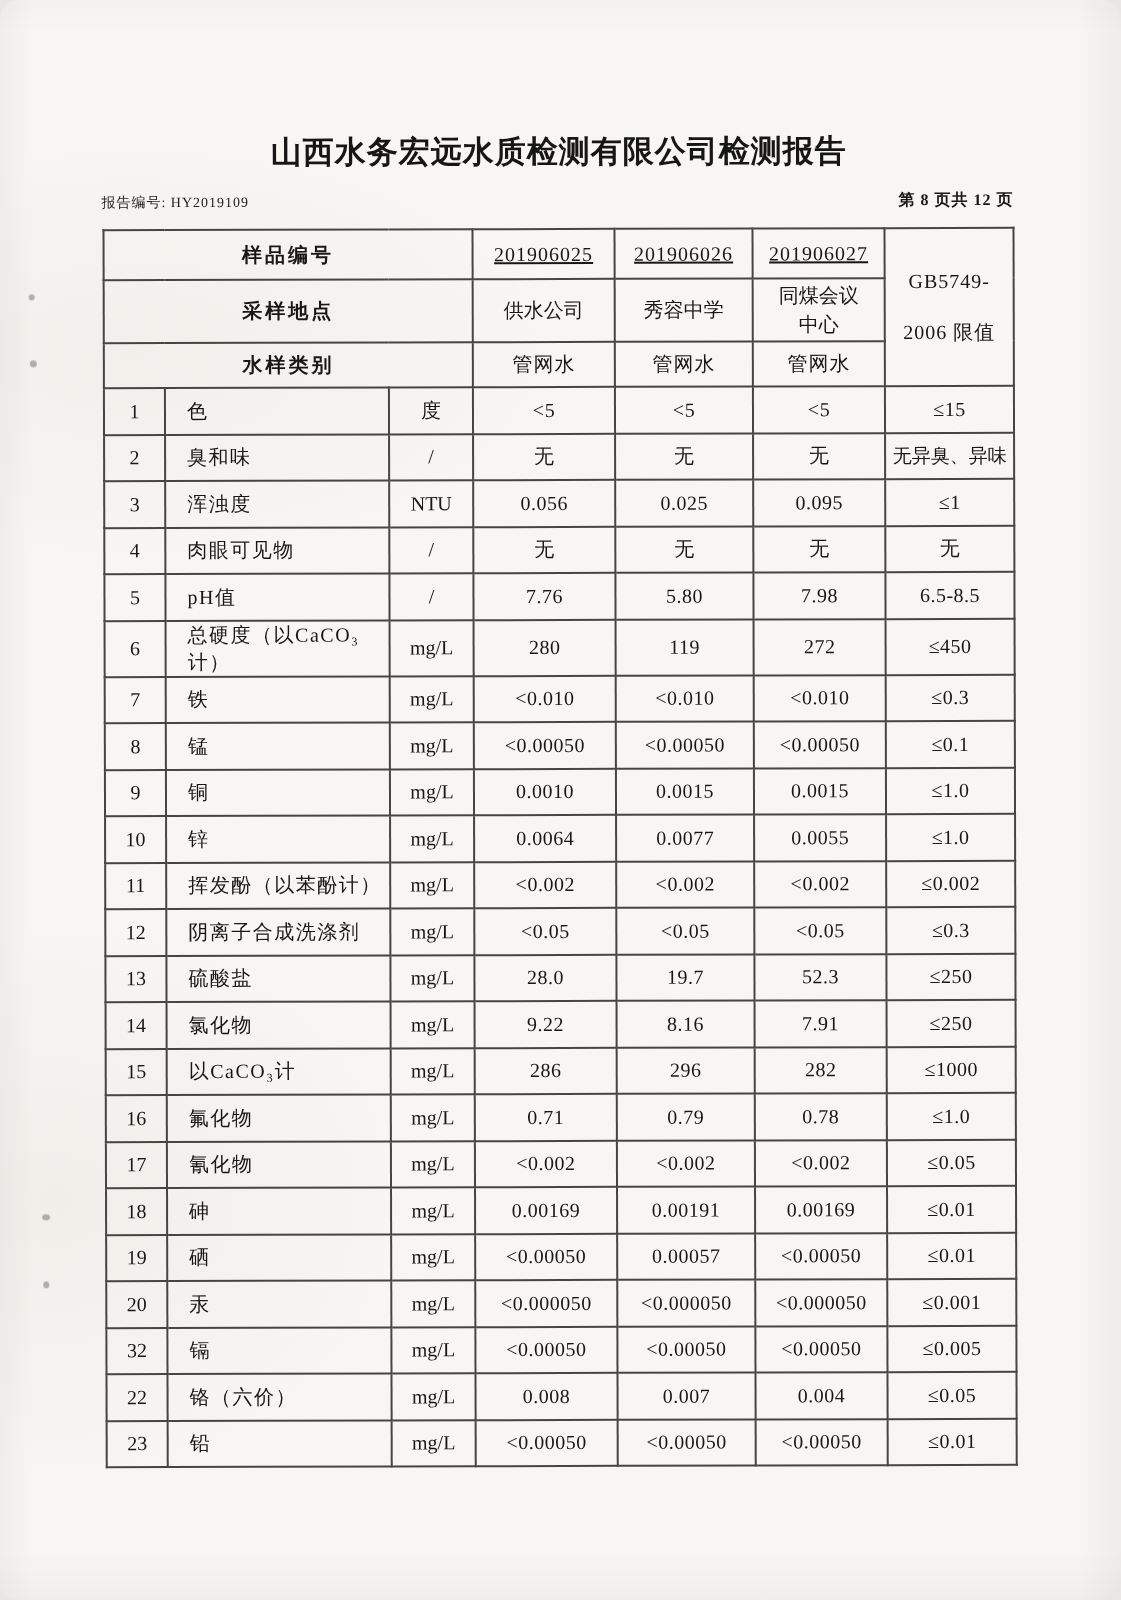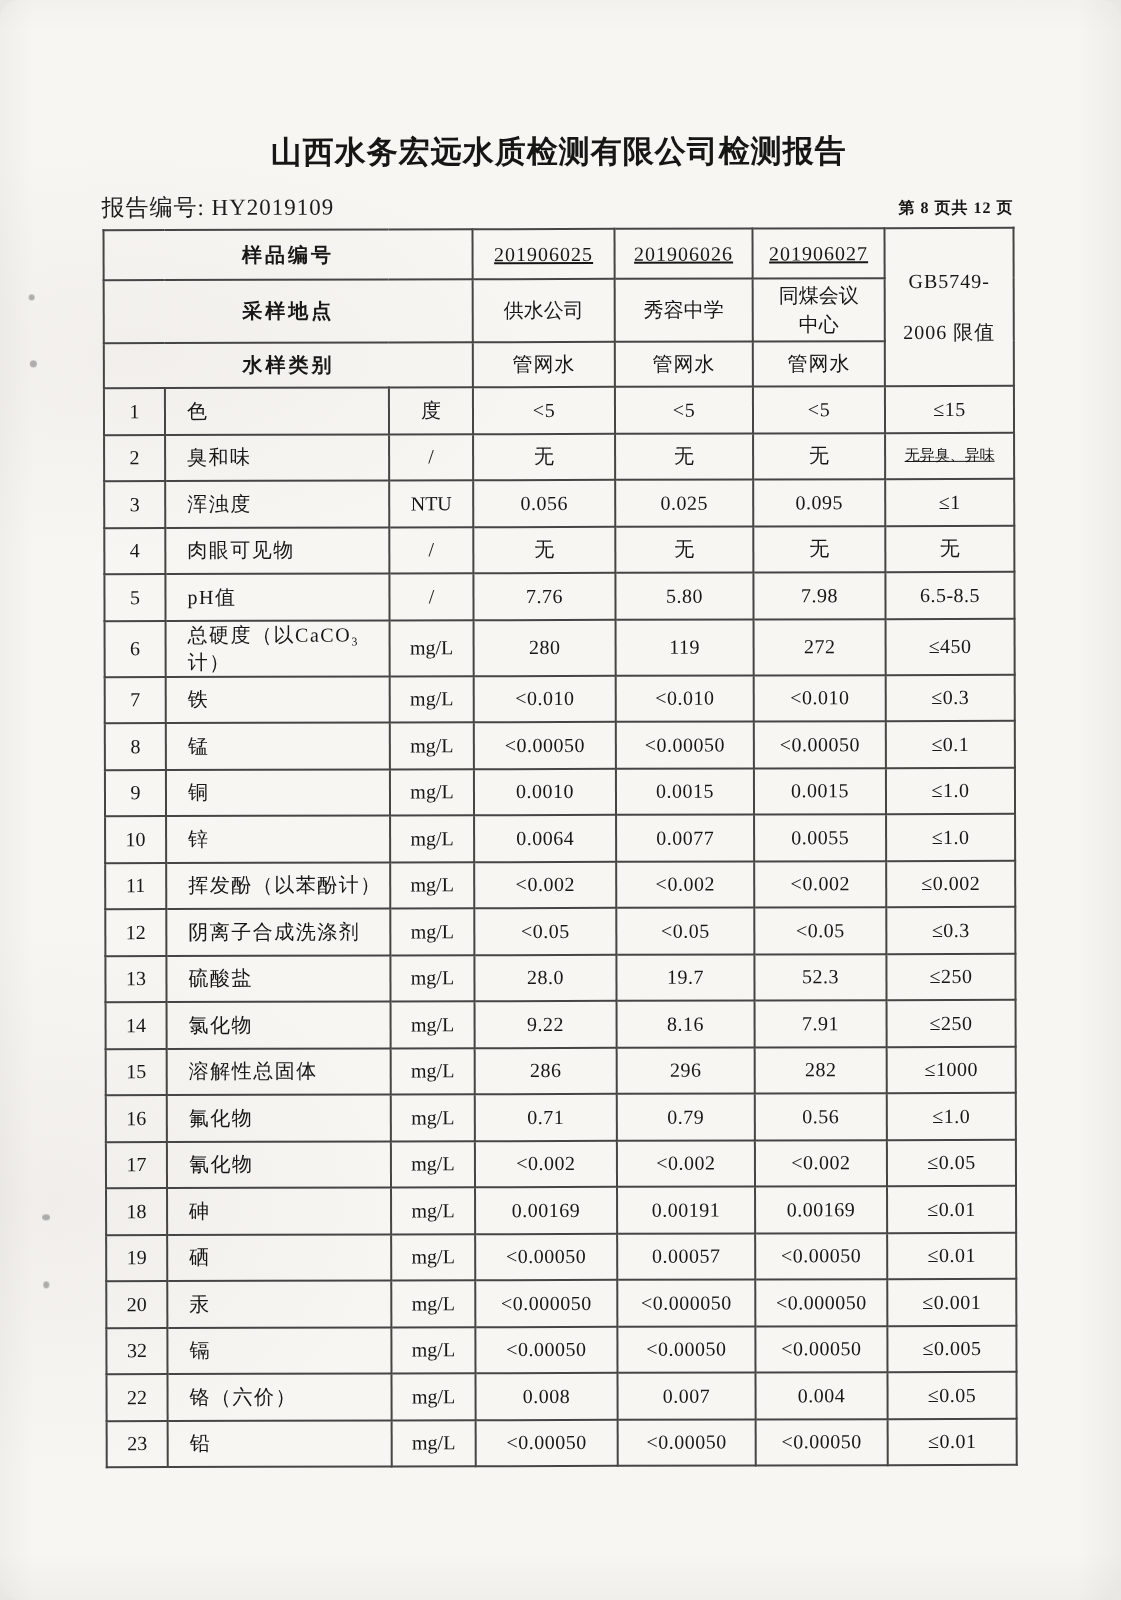--- a/index.html
+++ b/index.html
@@ -36,21 +36,21 @@
     letter-spacing:1px;
     color:#161616;
   }
   .meta {
     position:absolute; top:191px; left:103px;
     width:912px;
     display:flex;
     justify-content:space-between;
     align-items:baseline;
   }
-  .report-no { font-size:23px; letter-spacing:1px; color:#1c1c1c; }
+  .report-no { font-size:14px; letter-spacing:1px; color:#1c1c1c; }
   .page-no  { font-size:16px; font-weight:bold; letter-spacing:1px; color:#161616; }
 
   table.report {
     position:absolute; left:104px; top:228px;
     width:910px;
     border-collapse:collapse;
     table-layout:fixed;
   }
   table.report td {
     border:2px solid #454545;
@@ -70,21 +70,21 @@
   .h-sample  { letter-spacing:1px;text-decoration:underline; }
   .h-loc     { font-size:19px; white-space:pre-line; line-height:1.45; }
   .h-type    { font-size:19px; letter-spacing:1px; }
   .limit-head{ white-space:pre-line; line-height:2.55; letter-spacing:1px; }
 
   .c-no   { font-size:19px; color:#2b2b2b; }
   .c-name { text-align:left !important; padding-left:21px !important; letter-spacing:1.5px; }
   .c-unit { font-size:19px; }
   .c-val  { letter-spacing:0.5px; }
   .c-limit{ letter-spacing:0.5px; }
-  .c-limit.small { font-size:15px; letter-spacing:0;text-decoration:underline; }
+  .c-limit.small { font-size:19px; letter-spacing:0; }
 
   .speck {
     position:absolute;
     background:#777;
     border-radius:50%;
     opacity:0.55;
     filter:blur(0.7px);
   }
 </style>
 </head>
@@ -254,34 +254,34 @@
           <td class="c-no">14</td>
           <td class="c-name">氯化物</td>
           <td class="c-unit">mg/L</td>
           <td class="c-val">9.22</td>
           <td class="c-val">8.16</td>
           <td class="c-val">7.91</td>
           <td class="c-limit">≤250</td>
         </tr>
         <tr class="drow">
           <td class="c-no">15</td>
-          <td class="c-name">溶解性总固体</td>
+          <td class="c-name">以CaCO₃计</td>
           <td class="c-unit">mg/L</td>
           <td class="c-val">286</td>
           <td class="c-val">296</td>
           <td class="c-val">282</td>
           <td class="c-limit">≤1000</td>
         </tr>
         <tr class="drow">
           <td class="c-no">16</td>
           <td class="c-name">氟化物</td>
           <td class="c-unit">mg/L</td>
           <td class="c-val">0.71</td>
           <td class="c-val">0.79</td>
-          <td class="c-val">0.56</td>
+          <td class="c-val">0.78</td>
           <td class="c-limit">≤1.0</td>
         </tr>
         <tr class="drow">
           <td class="c-no">17</td>
           <td class="c-name">氰化物</td>
           <td class="c-unit">mg/L</td>
           <td class="c-val">&lt;0.002</td>
           <td class="c-val">&lt;0.002</td>
           <td class="c-val">&lt;0.002</td>
           <td class="c-limit">≤0.05</td>

